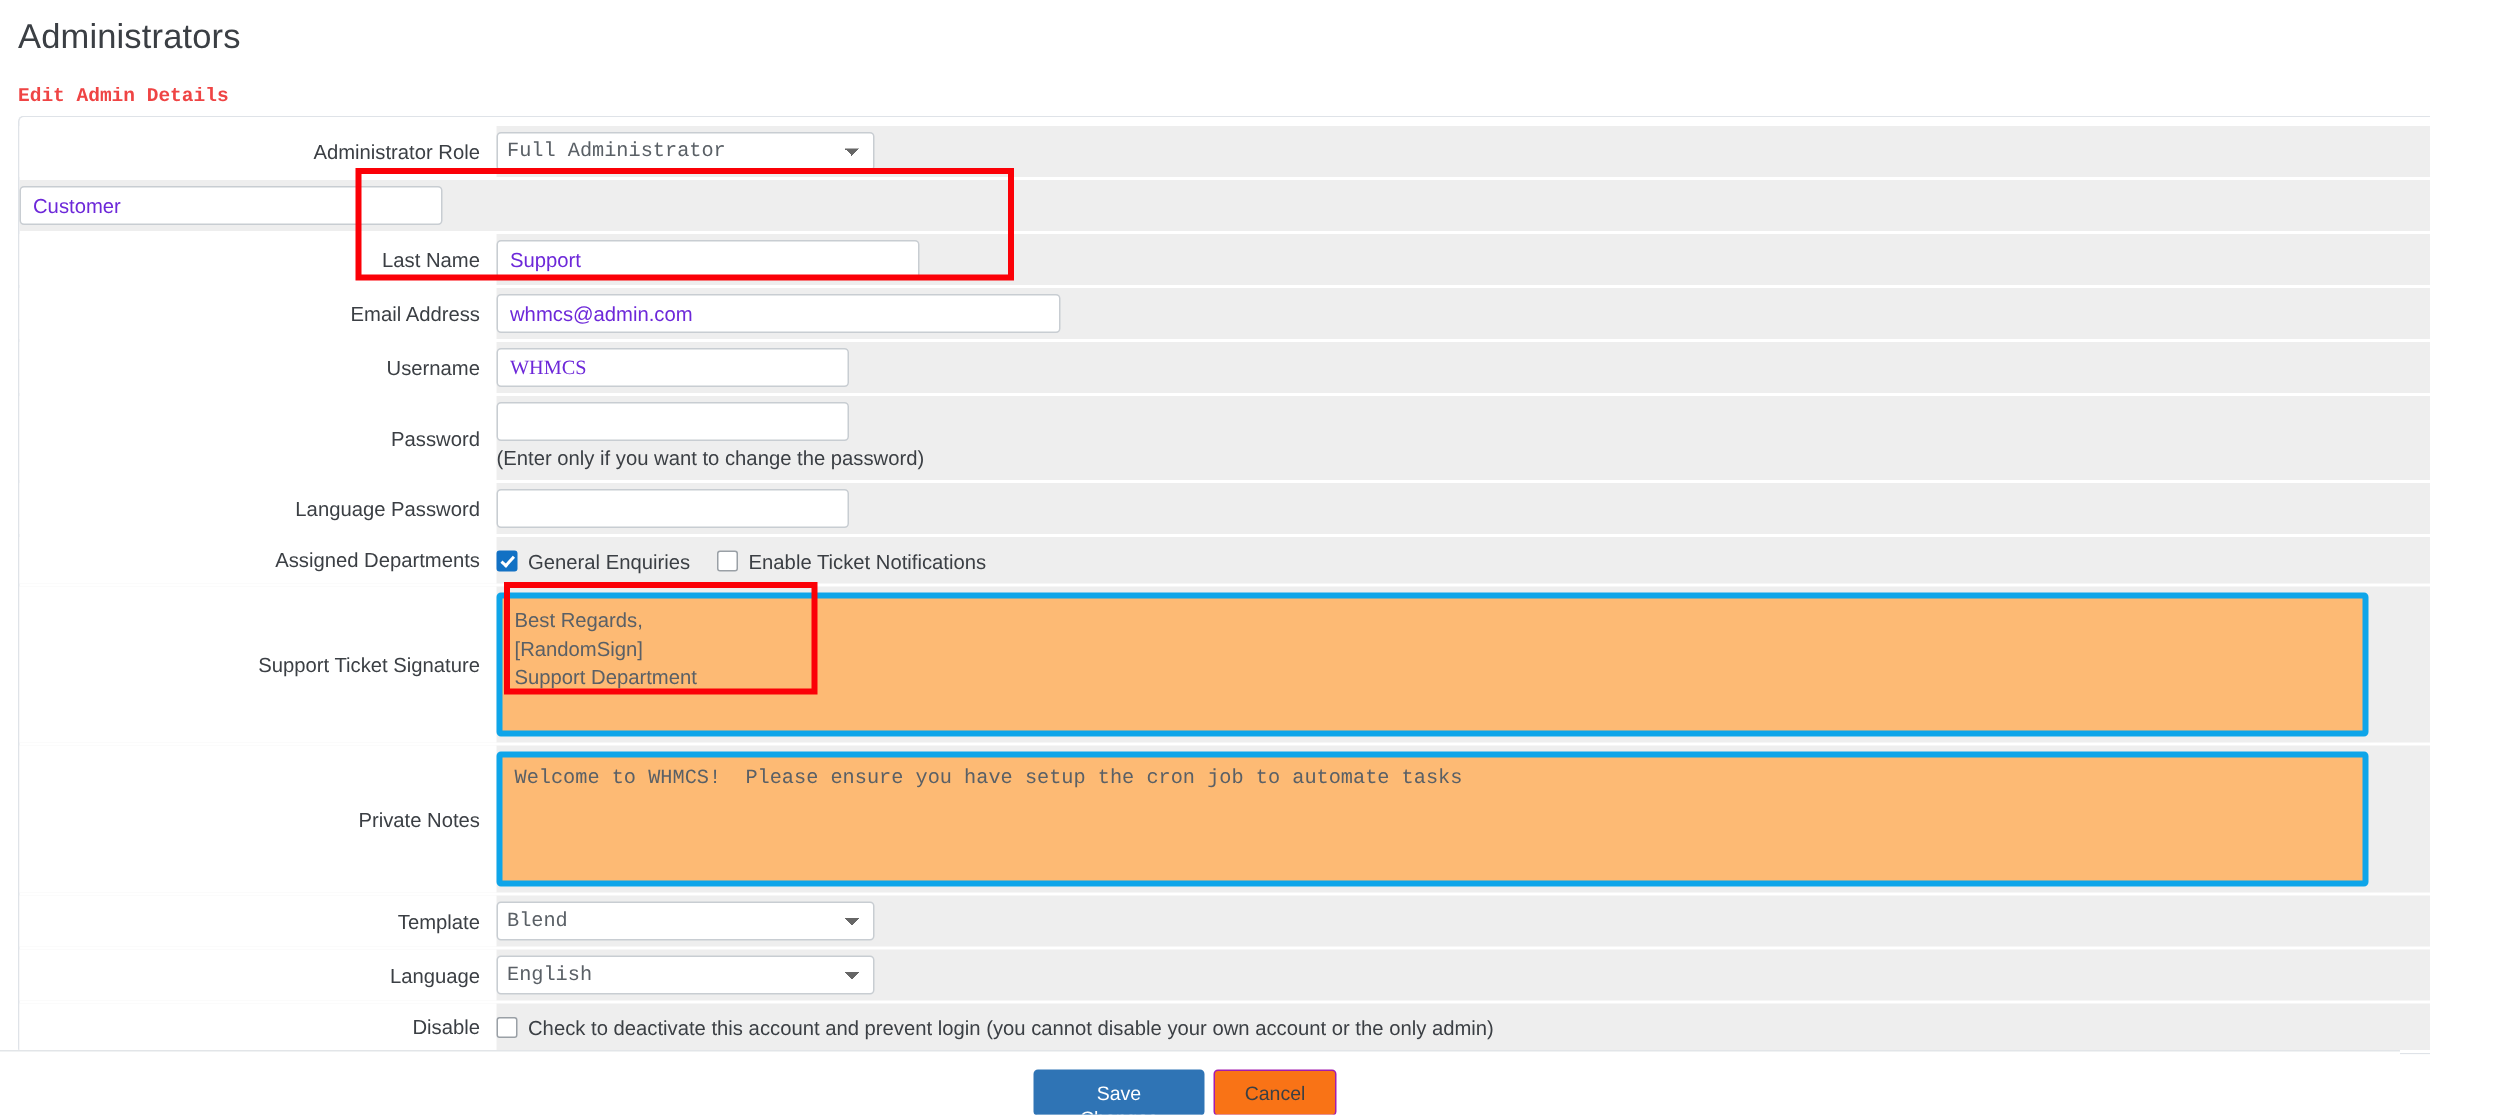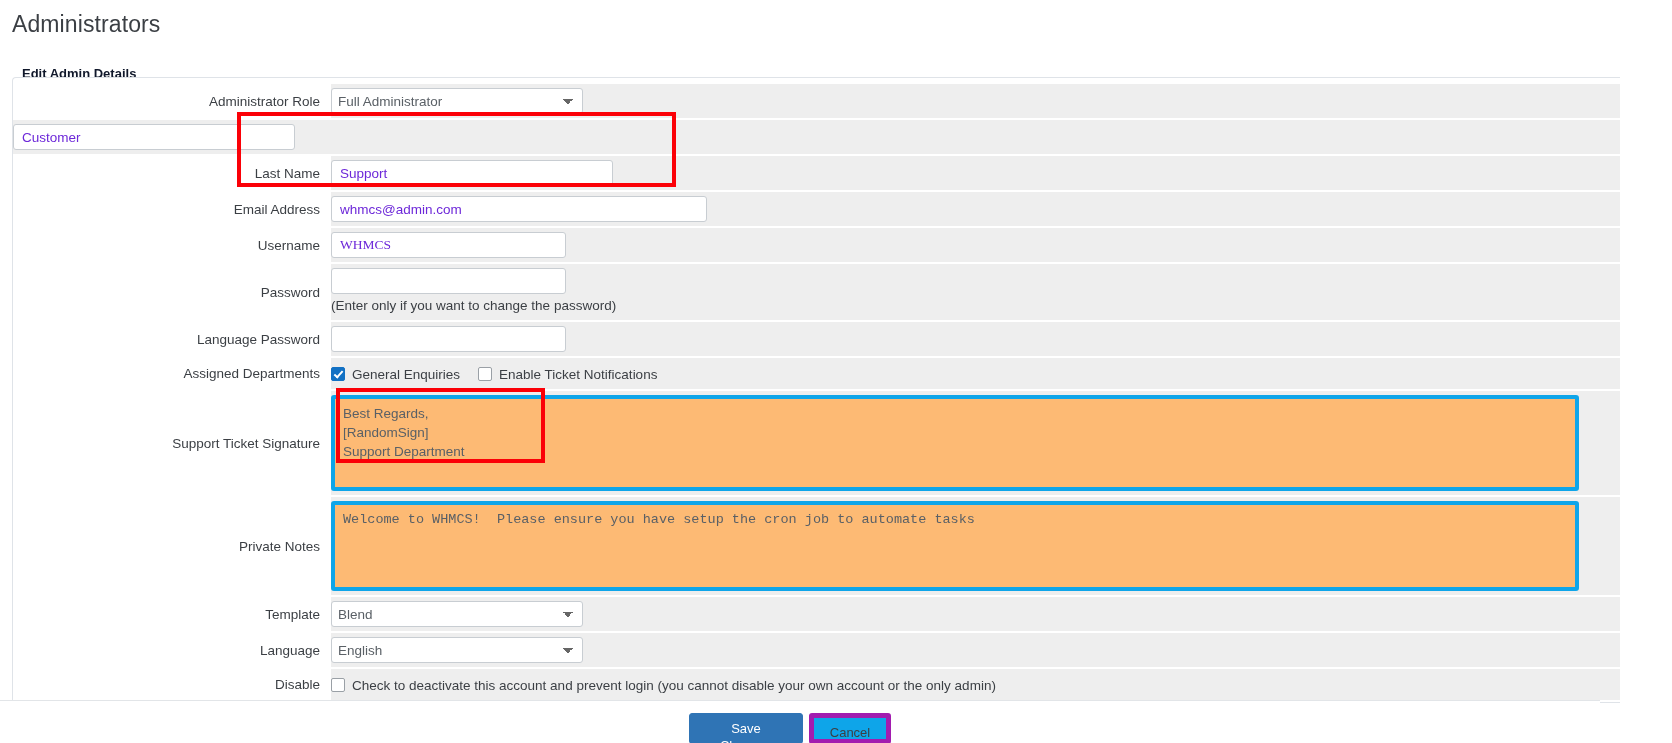--- a/index.html
+++ b/index.html
@@ -32,24 +32,25 @@
     color: #3b3f44;
     margin: 0;
     padding: 10px 0 0 12px;
     line-height: 28px;
     letter-spacing: 0.1px;
   }
 
   .section-title {
     font-size: 13px;
     font-weight: bold;
-    color: #0f172a;
-    margin: 10px;
+    color: #ef4444;
+    margin: 0;
     padding: 18px 0 0 12px;
     line-height: 16px;
+    font-family: Liberation Mono, monospace;
   }
 
   
   .form-panel {
     position: absolute;
     left: 12px;
     top: 77px;
     right: -20px;
     border: 1px solid #dfe3e8;
     border-right: none;
@@ -103,21 +104,21 @@
     height: 26px;
     box-sizing: border-box;
     padding: 2px 8px;
     outline: none;
   }
   input.w-lg { width: 282px; }
   input.w-xl { width: 376px; }
   input.w-md { width: 235px; font-family: Liberation Serif, serif; }
 
   select.select-input {
-    font-family: Liberation Sans, sans-serif;
+    font-family: Liberation Mono, monospace;
     font-size: 13.5px;
     color: #5a6066;
     background: #ffffff;
     border: 1px solid #c8cdd2;
     border-radius: 3px;
     height: 26px;
     width: 252px;
     box-sizing: border-box;
     padding: 2px 6px;
     outline: none;
@@ -255,22 +256,22 @@
     cursor: pointer;
     line-height: 17px;
   }
   .btn-primary {
     background: #2f74b5;
     border: 1px solid #2f74b5;
     color: #ffffff;
     width: 114px;
   }
   .btn-default {
-    background: #0ea5e9;
-    border: 5px solid #a21caf;
+    background: #f97316;
+    border: 1px solid #a21caf;
     color: #3b3f44;
     width: 82px;
   }
 </style>
 </head>
 <body>
 
 <div class="page">
 
   <h1 class="page-title">Administrators</h1>

